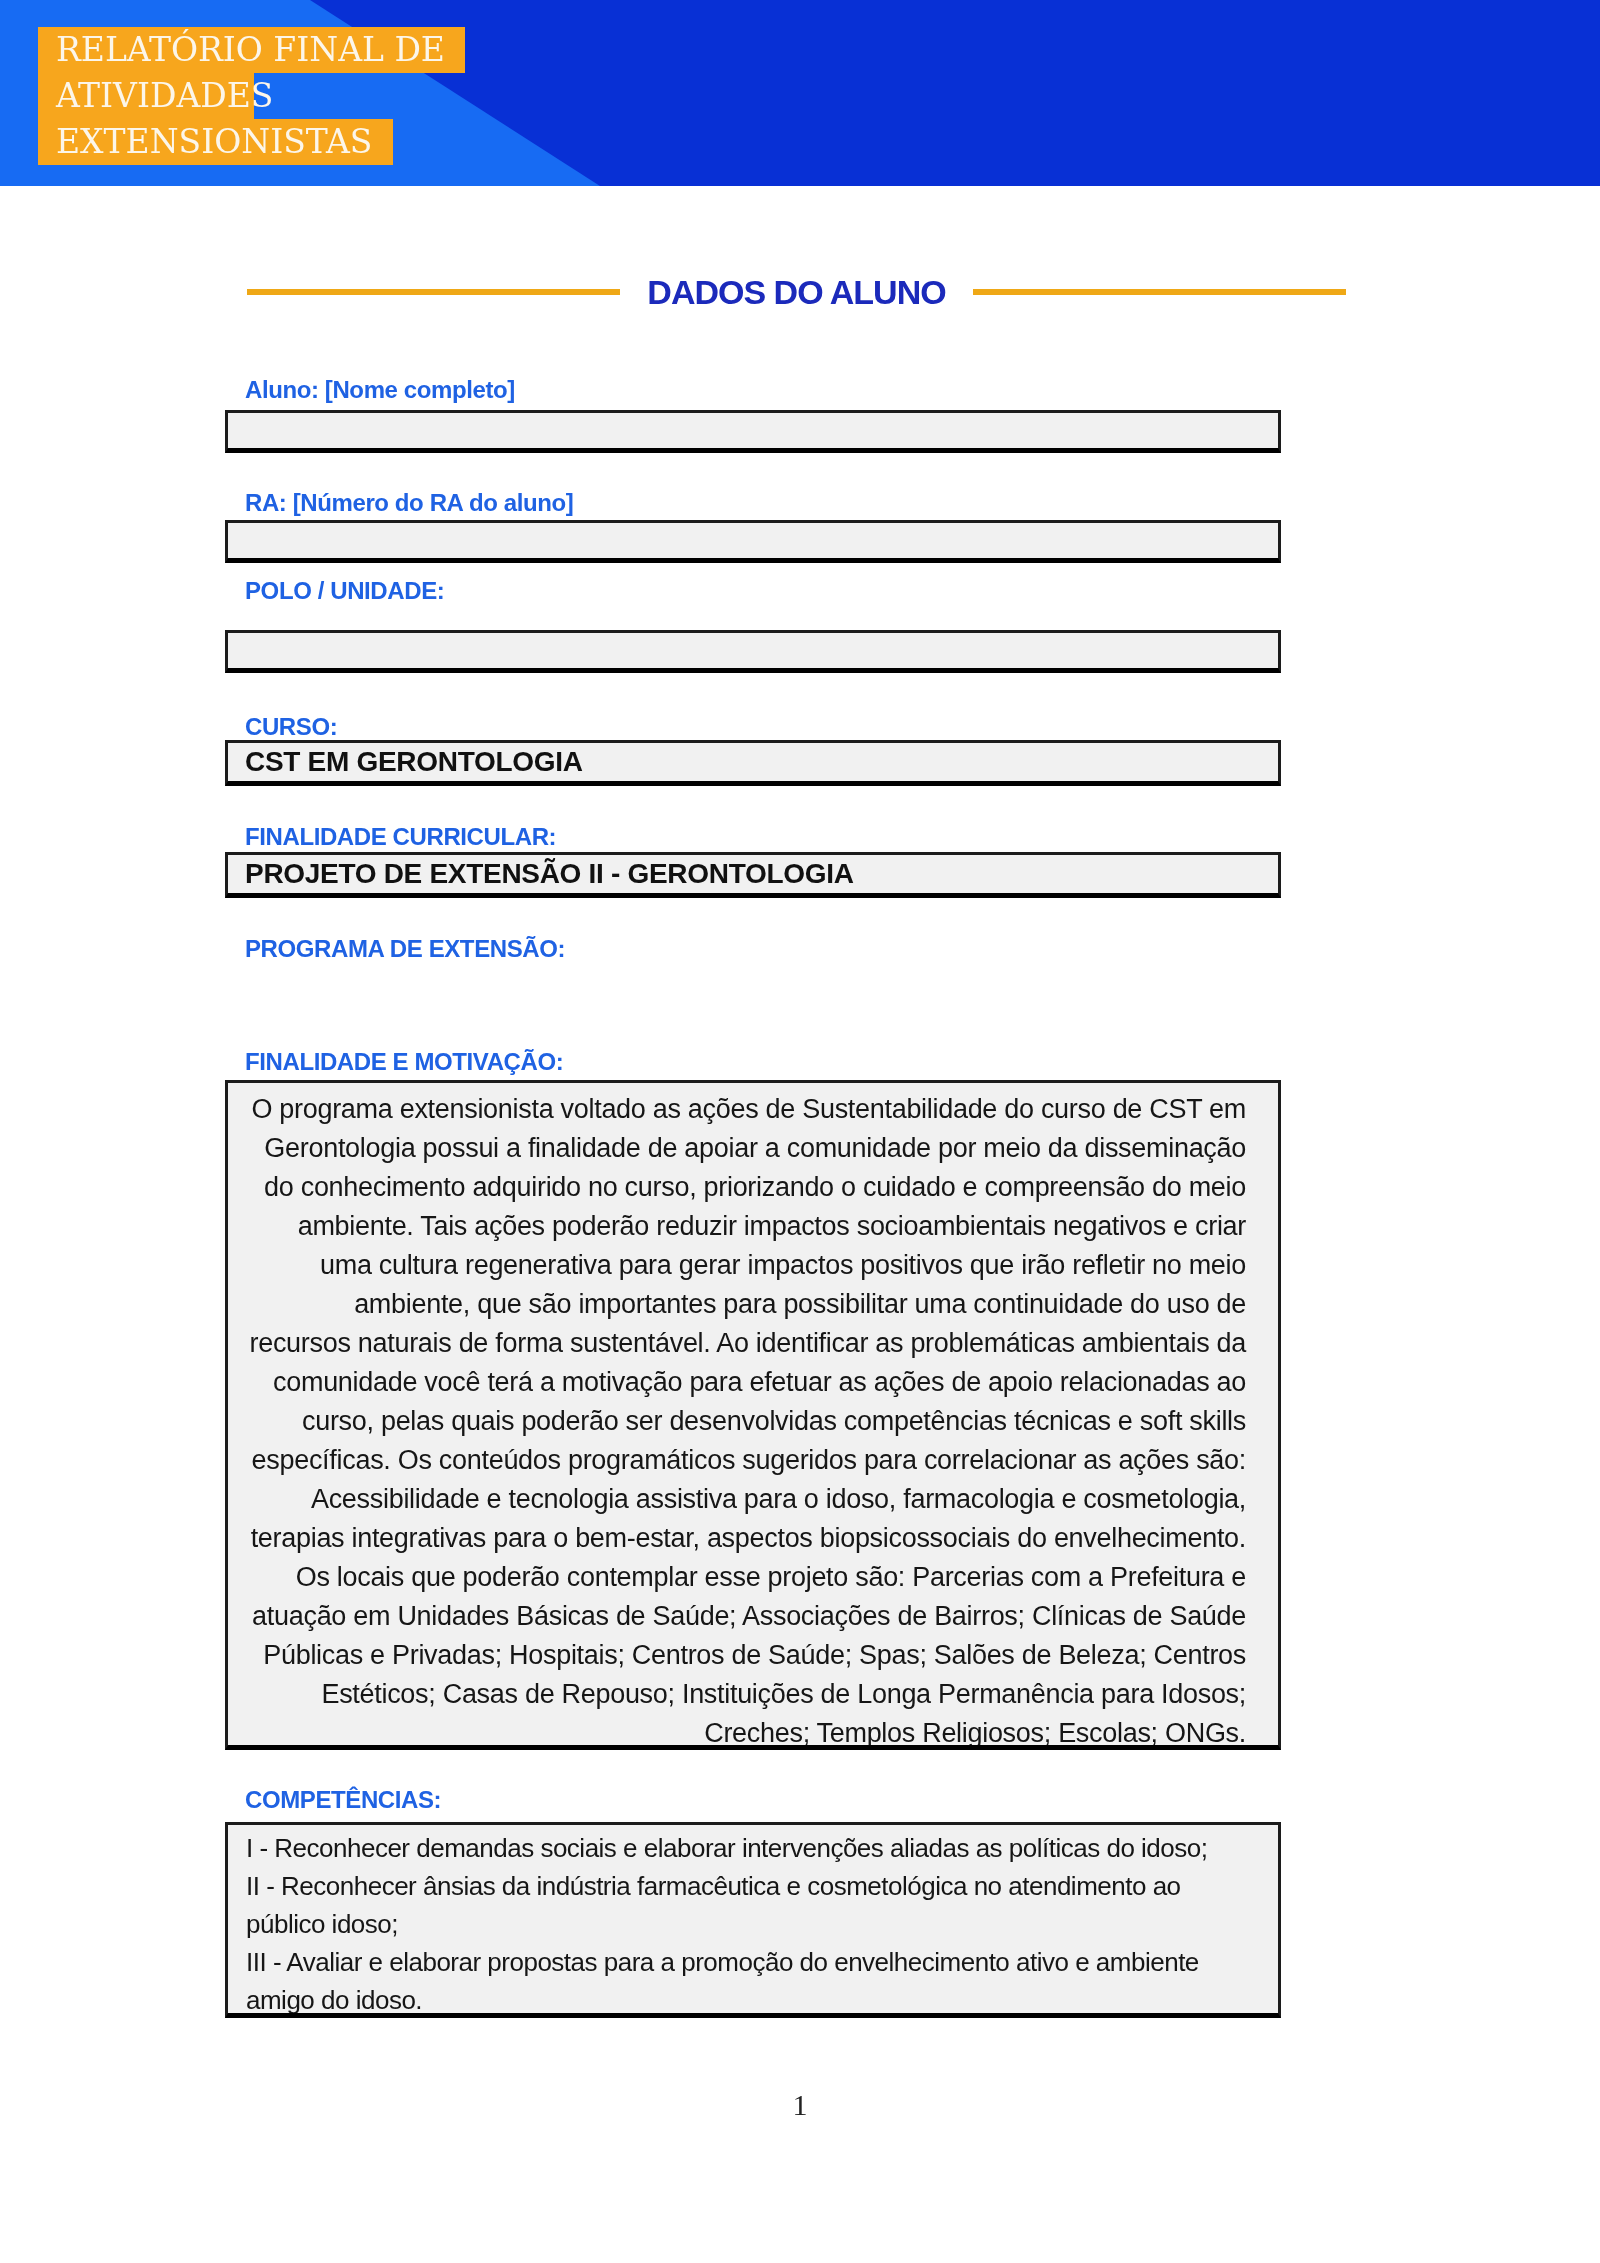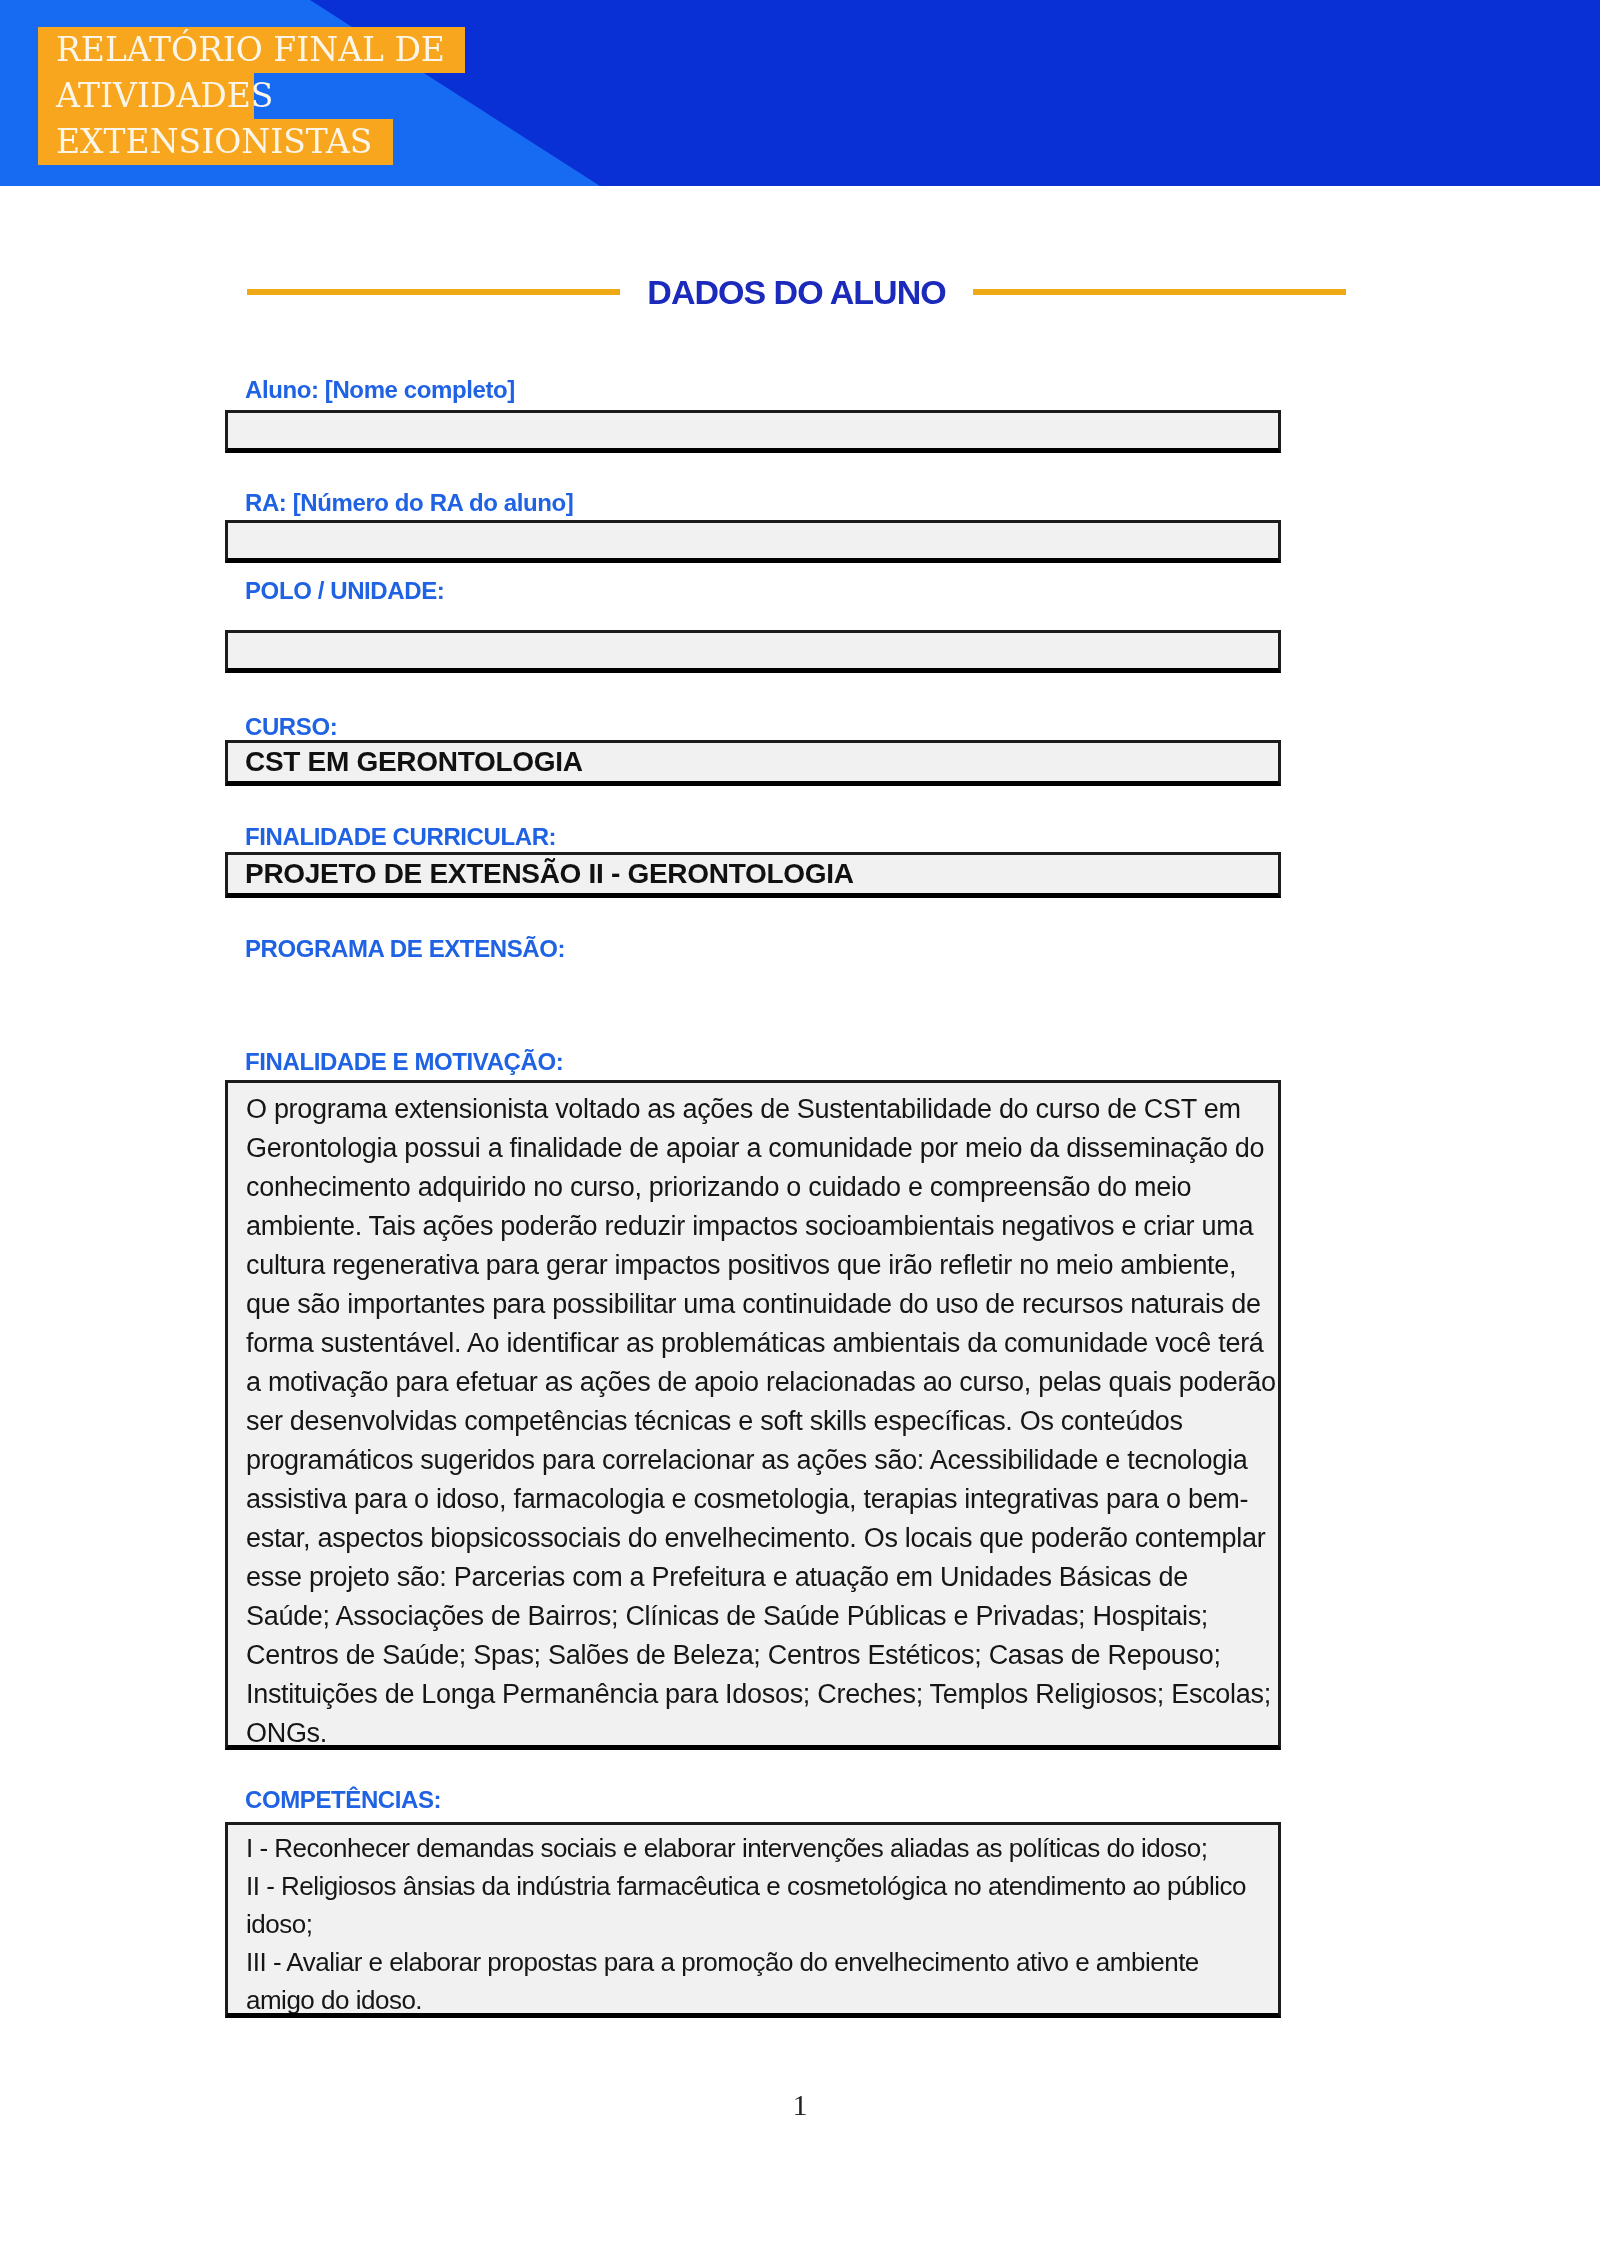--- a/index.html
+++ b/index.html
@@ -29,21 +29,21 @@
     letter-spacing:-1px;white-space:nowrap;line-height:1;}
 
   
   .field-label{position:absolute;left:245px;color:#1f62e3;font-weight:bold;
     font-size:24px;letter-spacing:-0.4px;white-space:nowrap;line-height:28px;}
   .field-box{position:absolute;left:225px;width:1056px;background:#f1f1f1;
     border:3px solid #1c1c1c;border-bottom:5px solid #000;box-sizing:border-box;}
   .value-box{color:#111;font-weight:bold;font-size:28px;letter-spacing:-0.3px;
     line-height:37px;padding-left:17px;white-space:nowrap;overflow:hidden;}
   .text-box{color:#161616;font-size:27px;letter-spacing:-0.3px;line-height:39px;
-    padding:7px 2px 0 18px;overflow:hidden;}
+    padding:7px 32px 0 18px;overflow:hidden;text-align:right;}
   .comp-box{color:#161616;font-size:26px;letter-spacing:-0.5px;line-height:38px;
     padding:4px 18px 0 18px;overflow:hidden;}
 
   
   .page-number{position:absolute;left:0;top:2088px;width:1600px;text-align:center;
     font-family:"Liberation Serif",serif;font-size:30px;color:#222;}
 </style>
 </head>
 <body>
 
@@ -80,19 +80,19 @@
   <div class="field-box value-box" style="top:852px;height:46px">PROJETO DE EXTENSÃO II - GERONTOLOGIA</div>
 
   <div class="field-label" style="top:935px">PROGRAMA DE EXTENSÃO:</div>
 
   <div class="field-label" style="top:1048px">FINALIDADE E MOTIVAÇÃO:</div>
   <div class="field-box text-box" style="top:1080px;height:670px">O programa extensionista voltado as ações de Sustentabilidade do curso de CST em Gerontologia possui a finalidade de apoiar a comunidade por meio da disseminação do conhecimento adquirido no curso, priorizando o cuidado e compreensão do meio ambiente. Tais ações poderão reduzir impactos socioambientais negativos e criar uma cultura regenerativa para gerar impactos positivos que irão refletir no meio ambiente, que são importantes para possibilitar uma continuidade do uso de recursos naturais de forma sustentável. Ao identificar as problemáticas ambientais da comunidade você terá a motivação para efetuar as ações de apoio relacionadas ao curso, pelas quais poderão ser desenvolvidas competências técnicas e soft skills específicas. Os conteúdos programáticos sugeridos para correlacionar as ações são: Acessibilidade e tecnologia assistiva para o idoso, farmacologia e cosmetologia, terapias integrativas para o bem-estar, aspectos biopsicossociais do envelhecimento. Os locais que poderão contemplar esse projeto são: Parcerias com a Prefeitura e atuação em Unidades Básicas de Saúde; Associações de Bairros; Clínicas de Saúde Públicas e Privadas; Hospitais; Centros de Saúde; Spas; Salões de Beleza; Centros Estéticos; Casas de Repouso; Instituições de Longa Permanência para Idosos; Creches; Templos Religiosos; Escolas; ONGs.</div>
 
   <div class="field-label" style="top:1786px">COMPETÊNCIAS:</div>
   <div class="field-box comp-box" style="top:1822px;height:196px">
     <div>I - Reconhecer demandas sociais e elaborar intervenções aliadas as políticas do idoso;</div>
-    <div>II - Religiosos ânsias da indústria farmacêutica e cosmetológica no atendimento ao público idoso;</div>
+    <div>II - Reconhecer ânsias da indústria farmacêutica e cosmetológica no atendimento ao público idoso;</div>
     <div>III - Avaliar e elaborar propostas para a promoção do envelhecimento ativo e ambiente amigo do idoso.</div>
   </div>
 
   <div class="page-number">1</div>
 
 </div>
 
 </body></html>

